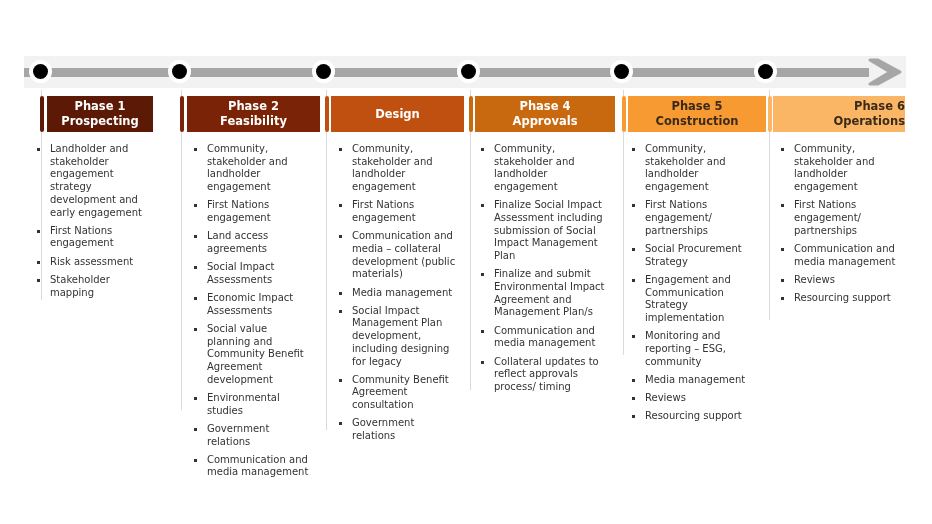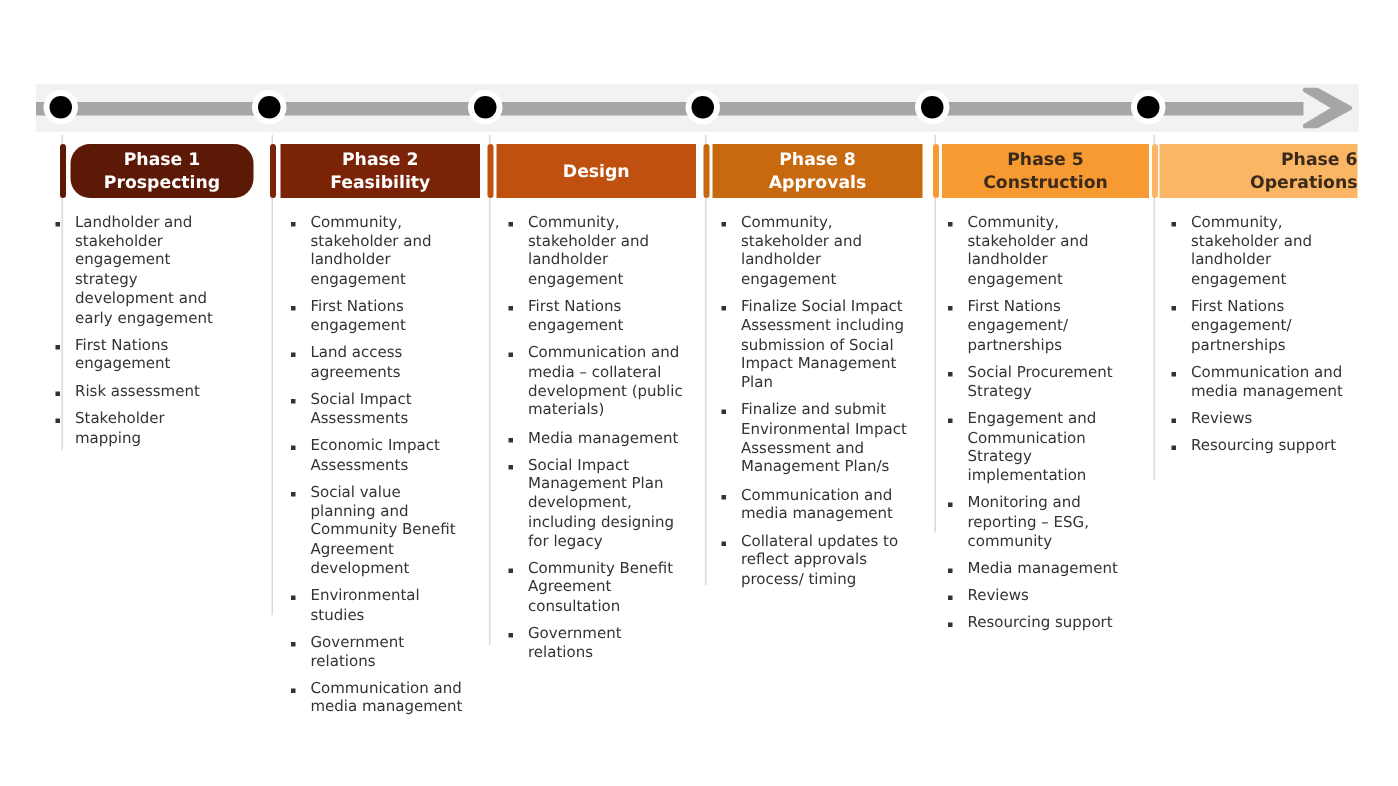--- a/index.html
+++ b/index.html
@@ -29,21 +29,21 @@
 <div class="track"></div>
 <svg class="arrow-head" viewBox="0 0 40 32">
   <path d="M4 4 L12 4 L34 16 L12 28 L4 28 L24 16 Z" fill="#a6a6a6" stroke="#a6a6a6" stroke-width="3" stroke-linejoin="round"></path>
 </svg>
 
 <div id="diagram"></div>
 
 <div class="node" style="left: 33px;"></div>
 <div class="vline" style="left: 41px; height: 210px;"></div>
 <div class="tick" style="left: 40px; background: rgb(92, 26, 6);"></div>
-<div class="phase" style="left: 47px; width: 122px; background: rgb(92, 26, 6); border-radius: 13px;">
+<div class="phase" style="left: 47px; width: 106px; background: rgb(92, 26, 6);">
     <span>Phase 1</span>
     <span>Prospecting</span>
   </div>
 <div class="col" style="left: 36px; width: 118px;">
     <ul>
       <li>Landholder and stakeholder engagement strategy development and early engagement</li>
       <li>First Nations engagement</li>
       <li>Risk assessment</li>
       <li>Stakeholder mapping</li>
     </ul>
@@ -82,28 +82,28 @@
       <li>Media management</li>
       <li>Social Impact Management Plan development, including designing for legacy</li>
       <li>Community Benefit Agreement consultation</li>
       <li>Government relations</li>
     </ul>
   </div>
 <div class="node" style="left: 461px;"></div>
 <div class="vline" style="left: 470px; height: 300px;"></div>
 <div class="tick" style="left: 469px; background: rgb(200, 104, 15);"></div>
 <div class="phase" style="left: 475px; width: 140px; background: rgb(200, 104, 15);">
-    <span>Phase 8</span>
+    <span>Phase 4</span>
     <span>Approvals</span>
   </div>
 <div class="col" style="left: 480px; width: 132px;">
     <ul>
       <li>Community, stakeholder and landholder engagement</li>
       <li>Finalize Social Impact Assessment including submission of Social Impact Management Plan</li>
-      <li>Finalize and submit Environmental Impact Assessment and Management Plan/s</li>
+      <li>Finalize and submit Environmental Impact Agreement and Management Plan/s</li>
       <li>Communication and media management</li>
       <li>Collateral updates to reflect approvals process/ timing</li>
     </ul>
   </div>
 <div class="node" style="left: 614px;"></div>
 <div class="vline" style="left: 623px; height: 265px;"></div>
 <div class="tick" style="left: 622px; background: rgb(247, 154, 50);"></div>
 <div class="phase dark" style="left: 628px; width: 138px; background: rgb(247, 154, 50); align-items: center;">
     <span>Phase 5</span>
     <span>Construction</span>

